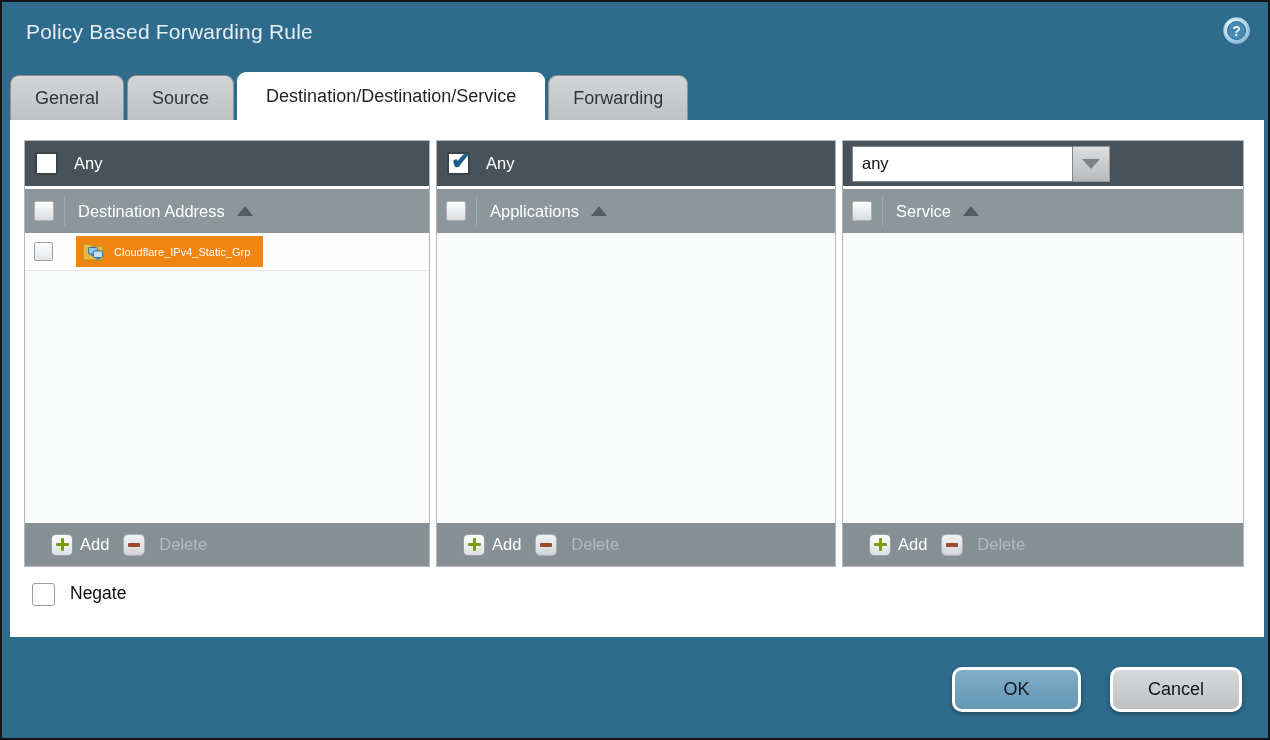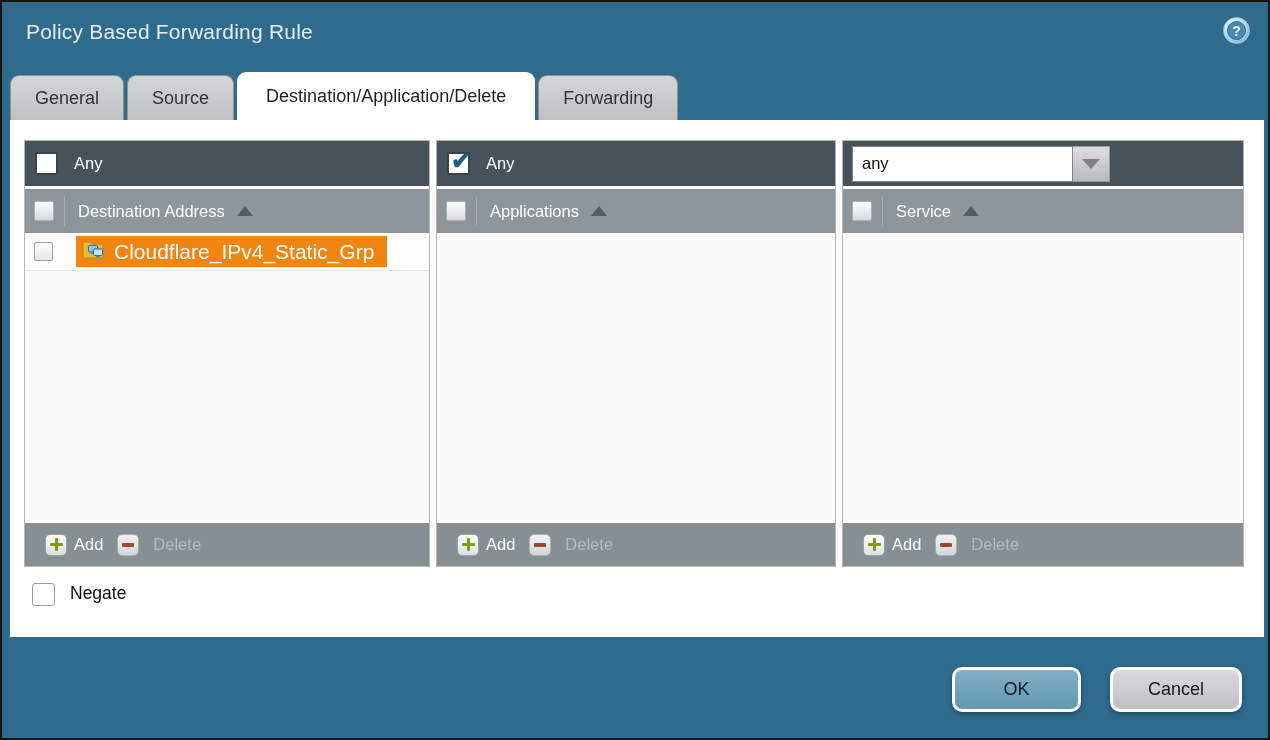--- a/index.html
+++ b/index.html
@@ -37,21 +37,21 @@
   .col-destination { width:406px; }
   .col-applications { width:400px; }
   .col-service { width:402px; }
 
   .topbar { flex:0 0 45px; background:#47525a; display:flex; align-items:center;
             padding:0 10px; }
   .colheader { flex:0 0 47px; background:#8d969b; border-top:3px solid #ffffff;
             display:flex; align-items:center; padding:0 9px; }
   .colbody { flex:1 1 auto; background:#fafbfb; overflow:hidden; }
   .colfooter { flex:0 0 43px; background:#868f94; display:flex; 
-            padding:0 20px; }
+            padding:0 26px; }
 
   
   .cb-any { width:23px; height:23px; background:#ffffff; border:2px solid #38434b;
             border-radius:2px; position:relative; cursor:pointer; flex:0 0 auto; }
   .cb-any.checked::after { content:"\2714"; position:absolute; left:2px; top:-7px;
             font-size:24px; font-weight:bold; color:#1e5d86; }
   .cb-hdr { width:20px; height:20px; background:linear-gradient(#ffffff,#d7dadc);
             border:1px solid #adb2b5; border-radius:2px; cursor:pointer; flex:0 0 auto; }
   .cb-row { width:19px; height:19px; background:linear-gradient(#ffffff,#e3e5e7);
             border:1px solid #9aa0a4; border-radius:2px; cursor:pointer; flex:0 0 auto; }
@@ -62,21 +62,21 @@
   .hdr-divider { width:1px; height:30px; background:#a2aaae; margin:0 13px 0 10px; }
   .hdr-label { color:#ffffff; font-size:16.5px; cursor:pointer; }
   .sort-arrow { width:0; height:0; border-left:8px solid transparent;
             border-right:8px solid transparent; border-bottom:10px solid #515c63;
             margin-left:12px; }
 
   
   .item-row { height:38px; display:flex; align-items:center; padding-left:9px;
             border-bottom:1px solid #e3e5e6; background:#fdfdfd; }
   .item-chip { margin-left:23px; height:31px; background:#f08511; color:#ffffff;
-            font-size:21px; display:flex; align-items:center; gap:8px;
+            font-size:11px; display:flex; align-items:center; gap:8px;
             padding:0 13px 0 6px; cursor:pointer; }
 
   
   .foot-btn { display:flex; align-items:center; gap:7px; cursor:pointer; }
   .btn-icon { width:22px; height:22px; border-radius:5px; border:1px solid #99a0a4;
             display:flex; align-items:center; justify-content:center;
             background:linear-gradient(#fefefe,#dde1e3); }
   .plus { position:relative; width:13px; height:13px; }
   .plus::before { content:""; position:absolute; left:5px; top:0; width:3px; height:13px;
             background:#7c9c12; border-radius:1px; }
@@ -118,21 +118,21 @@
 
   <div class="title">Policy Based Forwarding Rule</div>
 
   <div class="help">
     <div class="help-inner">?</div>
   </div>
 
   <div class="tabs">
     <div class="tab">General</div>
     <div class="tab">Source</div>
-    <div class="tab active">Destination/Application/Delete</div>
+    <div class="tab active">Destination/Destination/Service</div>
     <div class="tab">Forwarding</div>
   </div>
 
   <div class="content">
     <div class="cols">
 
       <div class="col col-destination">
         <div class="topbar">
           <div class="cb-any"></div>
           <span class="any-label">Any</span>

